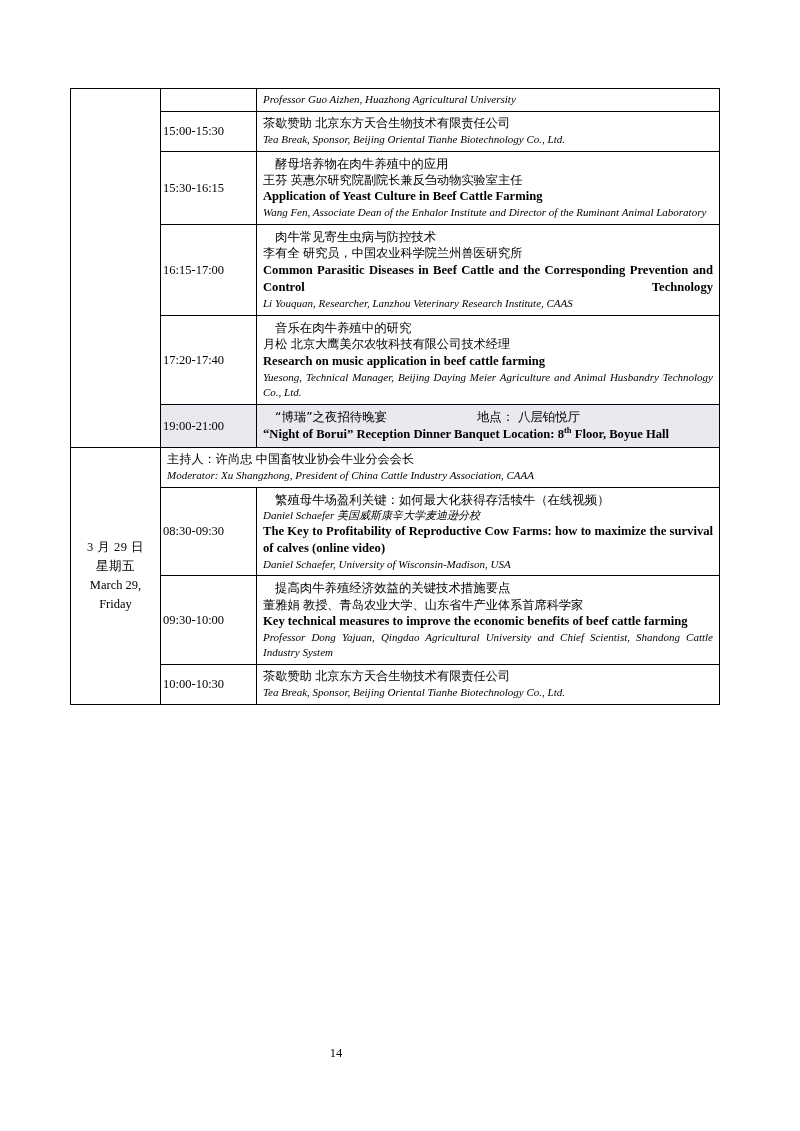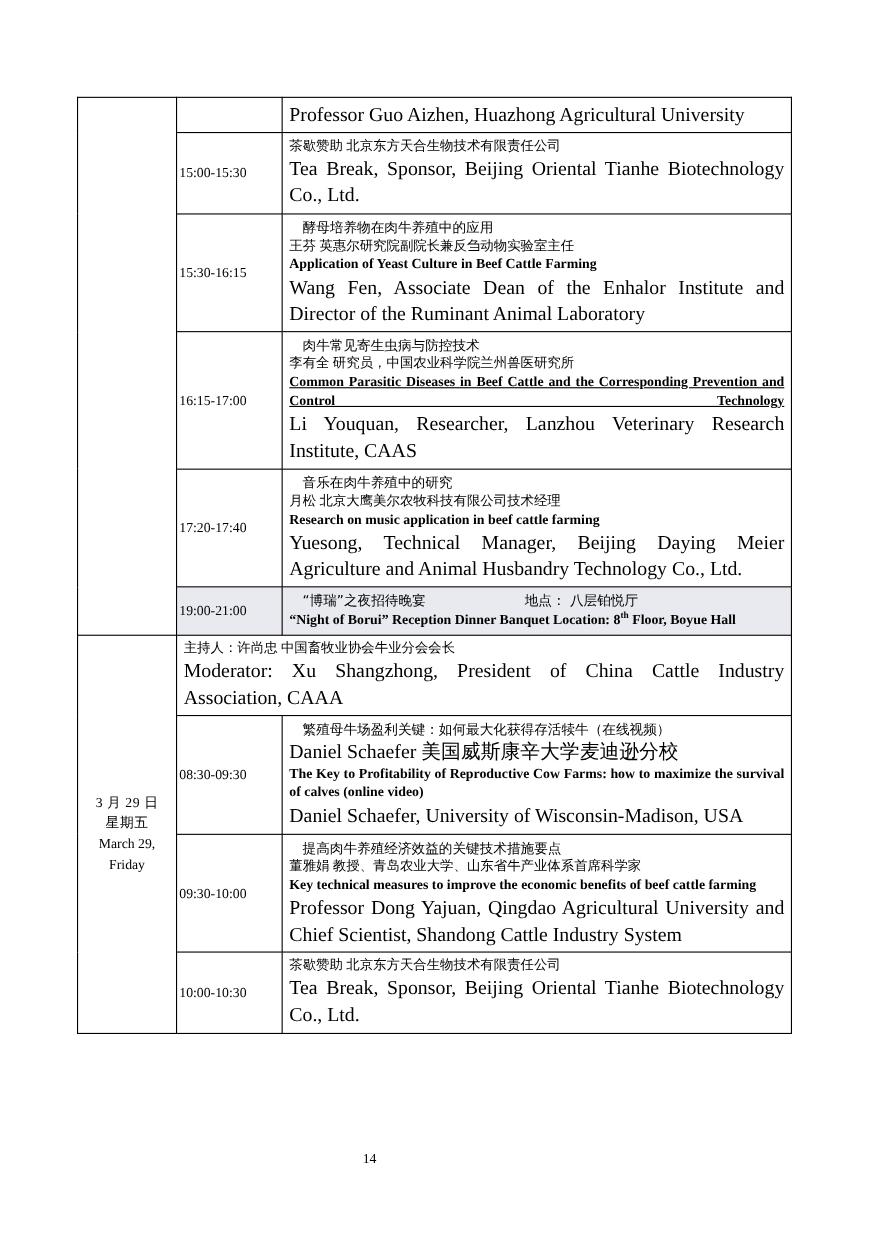--- a/index.html
+++ b/index.html
@@ -48,45 +48,45 @@
     vertical-align: middle;
     font-size: 12.5px;
     white-space: nowrap;
     padding: 4px 2px;
   }
   td.content {
     text-align: justify;
     text-justify: inter-word;
   }
   .cn {
-    font-family: Liberation Serif, serif;
+    font-family: Liberation Sans, sans-serif;
     font-size: 12.2px;
     line-height: 1.38;
   }
   .cn-title {
     font-family: "DejaVu Sans", "Liberation Sans", sans-serif;
     font-size: 12.4px;
     line-height: 1.38;
     padding-left: 12px;
   }
   .en {
     font-family: "Liberation Serif", serif;
-    font-size: 18px;
+    font-size: 11px;
     line-height: 1.35;
+    font-style: italic;
   }
   .en-bold {
     font-family: "Liberation Serif", serif;
     font-weight: bold;
     font-size: 12.6px;
     line-height: 1.35;
   }
   .justify {
     text-align: justify;
     text-align-last: justify;
-    text-decoration: underline;
   }
   .justify-nolast {
     text-align: justify;
   }
   .banquet {
     background: #e8eaf0;
   }
   .spaced {
     letter-spacing: 0.5px;
   }

